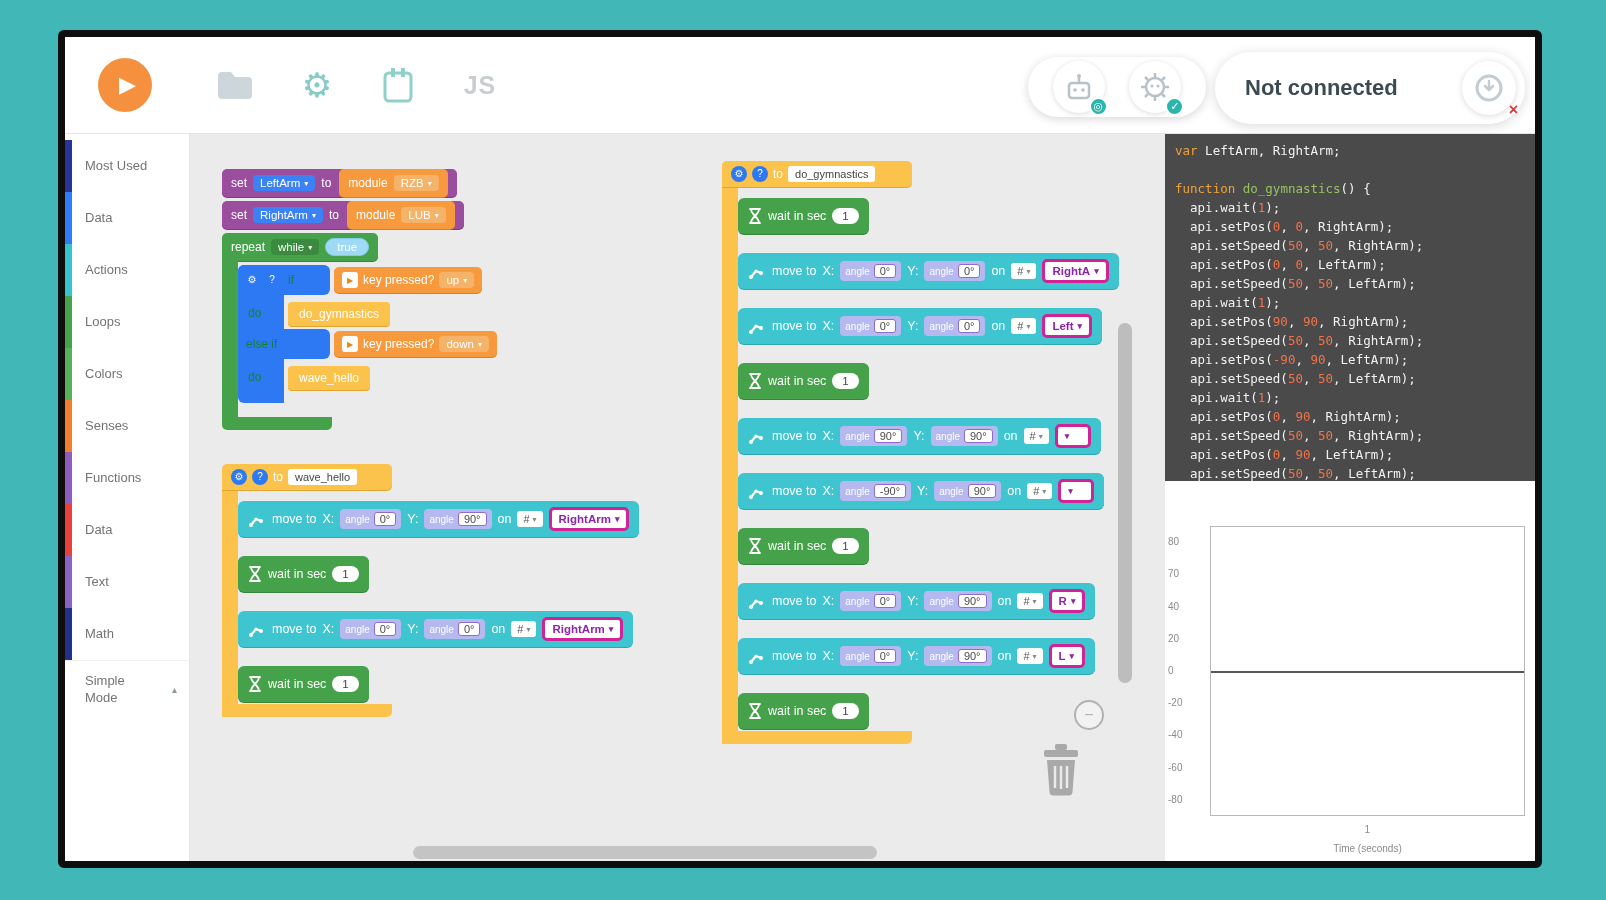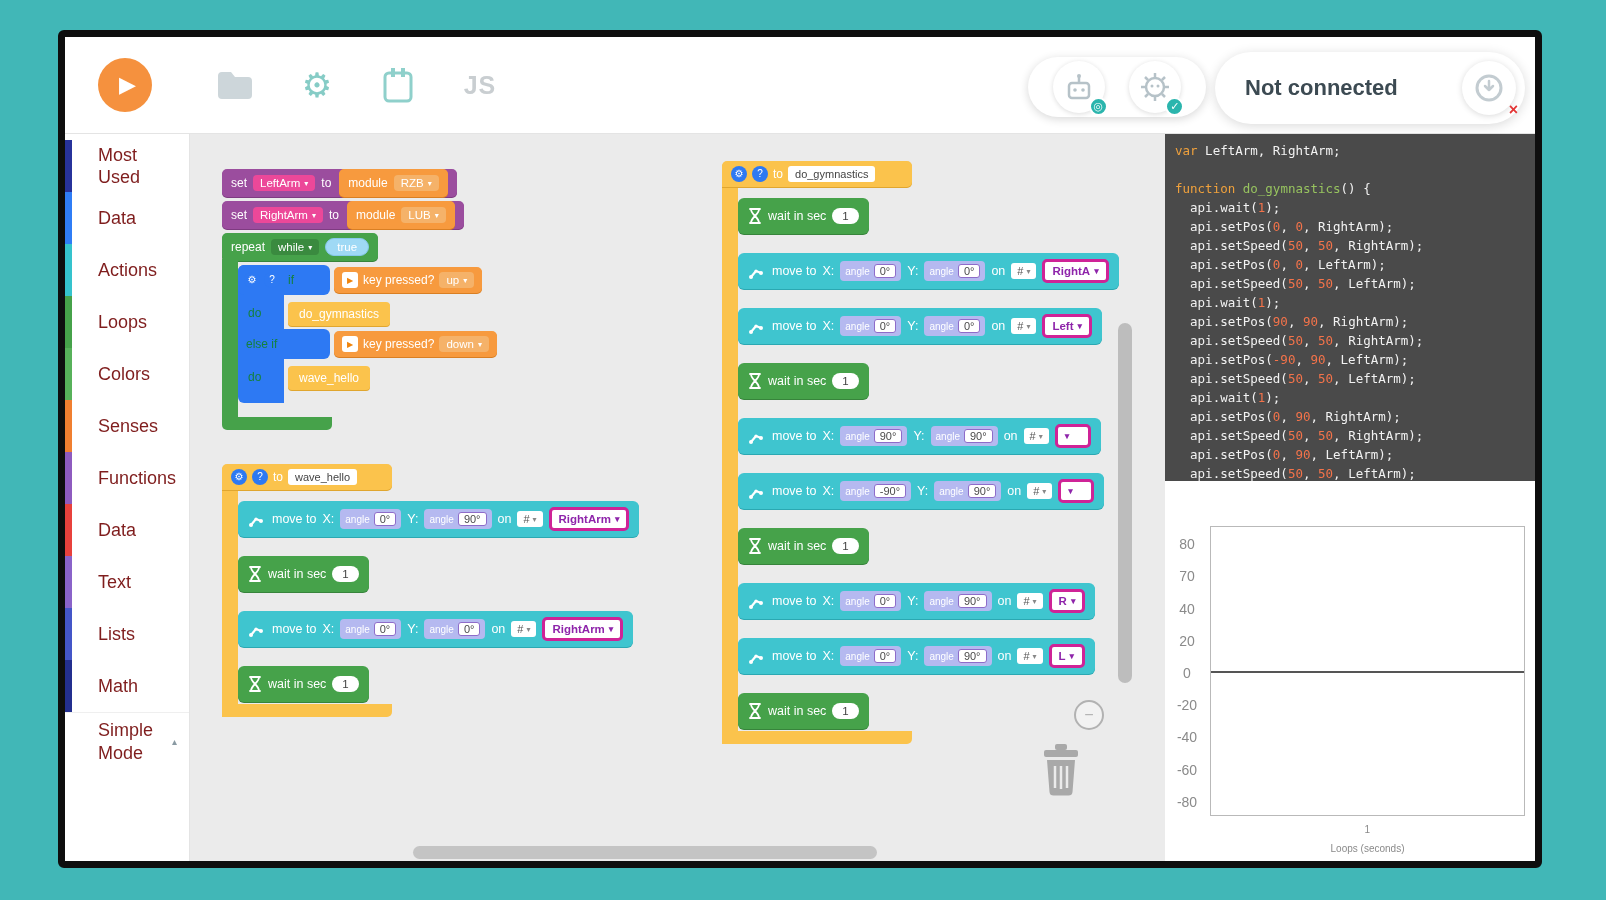--- a/index.html
+++ b/index.html
@@ -17,21 +17,21 @@
 .badge{position:absolute;right:-3px;bottom:-3px;width:19px;height:19px;border-radius:50%;background:#2bb5ad;color:#fff;font-size:11px;line-height:1;display:flex;align-items:center;justify-content:center;border:2px solid #fff}
 .conn-card{position:absolute;left:1150px;top:15px;width:310px;height:72px;background:#fff;border-radius:36px;box-shadow:0 2px 12px rgba(0,0,0,.15);display:flex;align-items:center;justify-content:space-between;padding:0 9px 0 30px;cursor:pointer}
 .conn-label{font-size:22px;font-weight:bold;color:#3c4a52}
 .conn-circle{position:relative;width:54px;height:54px;border-radius:50%;background:#fff;box-shadow:0 1px 6px rgba(0,0,0,.15);display:flex;align-items:center;justify-content:center}
 .conn-x{position:absolute;right:-2px;bottom:-4px;color:#e33434;font-weight:bold;font-size:16px}
 
 .main{position:absolute;left:0;top:96px;right:0;bottom:0;border-top:1px solid #e4e4e4}
 .sidebar{position:absolute;left:0;top:0;width:125px;height:100%;background:#fff;border-right:1px solid #e4e4e4;padding-top:6px;z-index:10}
 .sb-item{position:relative;height:52px;display:flex;align-items:center;cursor:pointer}
 .sb-strip{position:absolute;left:0;top:0;width:7px;height:100%}
-.sb-label{padding-left:33px;font-size:18px;color:#7f1d1d;max-width:88px;line-height:1.25}
+.sb-label{padding-left:20px;font-size:13px;color:#737373;max-width:88px;line-height:1.25}
 .sb-caret{position:absolute;right:12px;color:#8a9aa3;font-size:10px}
 .sb-simple{border-top:1px solid #efefef;height:58px}
 .canvas{position:absolute;left:125px;top:0;width:975px;height:100%;background:#ebebeb;overflow:hidden}
 
 .blk{position:absolute;display:inline-flex;align-items:center;gap:6px;height:36px;padding:0 10px;border-radius:6px;color:#fff;font-size:12.5px;white-space:nowrap;cursor:grab}
 .bt{font-weight:500}
 .move{background:#3fc5cf;box-shadow:0 1px 0 #2ba8b2}
 .wait{background:#46a24a;box-shadow:0 1px 0 #37843b}
 .angle-chip{display:inline-flex;align-items:center;gap:4px;background:#b5b9f0;border-radius:4px;padding:3px 5px}
 .ac-lab{font-size:10px;color:#fff}
@@ -46,21 +46,21 @@
 .fn-group{position:absolute}
 .fn-head{position:absolute;height:26px;background:#fbc34c;border-radius:5px 5px 5px 0;display:flex;align-items:center;gap:5px;padding:0 9px;color:#fff;font-size:12px;box-shadow:0 1px 0 #e0a62f;cursor:grab}
 .fn-spine{position:absolute;width:16px;background:#fbc34c}
 .fn-foot{position:absolute;height:13px;background:#fbc34c;border-radius:0 0 5px 5px}
 .mini-ic{width:16px;height:16px;border-radius:50%;background:#2d79f3;color:#fff;font-size:10px;line-height:1;display:flex;align-items:center;justify-content:center;flex:none;cursor:pointer}
 .fn-name{background:#fff;border-radius:3px;padding:2px 7px;color:#444;font-size:11px}
 
 .pset{position:absolute;display:inline-flex;align-items:center;gap:6px;height:28px;background:#9b4d9e;border-radius:5px;padding:0 9px;color:#fff;font-size:12px;box-shadow:0 1px 0 #7e3b81;cursor:grab}
 .dd{display:inline-flex;align-items:center;gap:4px;border-radius:4px;padding:2px 7px;font-size:11.5px;color:#fff;cursor:pointer}
 .dd .caret{font-size:8px}
-.dd-purple{background:#ec4899}
+.dd-purple{background:#3b82f6}
 .mod{display:inline-flex;align-items:center;gap:6px;height:28px;background:#f79a3e;border-radius:5px;padding:0 9px;margin-left:2px;font-size:12px;box-shadow:0 1px 0 #d97f23}
 .dd-orange{background:#f5b269}
 .grepeat{position:absolute;display:inline-flex;align-items:center;gap:6px;height:28px;background:#46a24a;border-radius:5px;padding:0 9px;color:#fff;font-size:12px;box-shadow:0 1px 0 #37843b;cursor:grab}
 .dd-green{background:#3a8a3f}
 .pill-true{background:#9fd9f5;border:1px solid #86c8ea;border-radius:11px;padding:2px 11px;color:#fff;font-size:11.5px}
 .gspine{position:absolute;width:16px;background:#46a24a}
 .gfoot{position:absolute;height:13px;background:#46a24a;border-radius:0 0 5px 5px;width:110px}
 .ifblk{position:absolute;width:330px;height:150px}
 .if-bgspine{position:absolute;left:0;top:0;width:46px;height:138px;background:#2d79f3;border-radius:6px 0 0 6px}
 .if-bg1{position:absolute;left:0;top:0;width:92px;height:30px;background:#2d79f3;border-radius:6px}
@@ -78,21 +78,21 @@
 .code-panel{position:absolute;left:1100px;top:0;width:370px;height:347px;background:#4a4a4a;padding:7px 10px;overflow:hidden;z-index:7}
 .code-line{font-family:"DejaVu Sans Mono",monospace;font-size:12.5px;line-height:19px;white-space:pre}
 .kw{color:#f0a13c;font-weight:normal}
 .fnm{color:#97c35f}
 .num{color:#f4734a}
 .pl{color:#f2f2f2}
 
 .chart-panel{position:absolute;left:1100px;top:347px;width:370px;bottom:0;background:#fff;z-index:7}
 .plot{position:absolute;left:45px;top:45px;width:315px;height:290px;border:1px solid #b9b9b9;background:#fff}
 .zero-line{position:absolute;left:0;right:0;height:2px;background:#555}
-.ytick{position:absolute;width:38px;text-align:center;font-size:14px;color:#8a8a8a}
+.ytick{position:absolute;width:38px;text-align:left;font-size:10px;color:#8a8a8a}
 .xtick{position:absolute;font-size:10px;color:#8a8a8a}
 .xlabel{position:absolute;left:45px;width:315px;text-align:center;top:362px;font-size:10px;color:#8a8a8a}
 </style>
 </head>
 <body>
 
 <div class="window">
 
   <div class="header">
     <div class="logo">
@@ -191,24 +191,20 @@
           <span class="sb-strip" style="background:#8e5bbf"></span>
           <span class="sb-label">Functions</span>
         </div>
         <div class="sb-item">
           <span class="sb-strip" style="background:#e8413c"></span>
           <span class="sb-label">Data</span>
         </div>
         <div class="sb-item">
           <span class="sb-strip" style="background:#8a63c9"></span>
           <span class="sb-label">Text</span>
-        </div>
-        <div class="sb-item">
-          <span class="sb-strip" style="background:#4456c8"></span>
-          <span class="sb-label">Lists</span>
         </div>
         <div class="sb-item">
           <span class="sb-strip" style="background:#232f8f"></span>
           <span class="sb-label">Math</span>
         </div>
         <div class="sb-item sb-simple">
           <span class="sb-strip" style="background:#ffffff"></span>
           <span class="sb-label">Simple Mode</span>
           <span class="sb-caret">▴</span>
         </div>
@@ -566,21 +562,21 @@
         <div class="code-line"><span class="pl">  api.setPos(</span><span class="num">0</span><span class="pl">, </span><span class="num">90</span><span class="pl">, RightArm);</span></div>
         <div class="code-line"><span class="pl">  api.setSpeed(</span><span class="num">50</span><span class="pl">, </span><span class="num">50</span><span class="pl">, RightArm);</span></div>
         <div class="code-line"><span class="pl">  api.setPos(</span><span class="num">0</span><span class="pl">, </span><span class="num">90</span><span class="pl">, LeftArm);</span></div>
         <div class="code-line"><span class="pl">  api.setSpeed(</span><span class="num">50</span><span class="pl">, </span><span class="num">50</span><span class="pl">, LeftArm);</span></div>
       </div>
 
     <div class="chart-panel">
       <div class="plot">
         <div class="zero-line" style="top: 144px;"></div>
       </div>
-      <div class="xlabel">Loops (seconds)</div>
+      <div class="xlabel">Time (seconds)</div>
     <div class="ytick" style="left: 3px; top: 55.1111px;">80</div>
         <div class="ytick" style="left: 3px; top: 87.3333px;">70</div>
         <div class="ytick" style="left: 3px; top: 119.556px;">40</div>
         <div class="ytick" style="left: 3px; top: 151.778px;">20</div>
         <div class="ytick" style="left: 3px; top: 184px;">0</div>
         <div class="ytick" style="left: 3px; top: 216.222px;">-20</div>
         <div class="ytick" style="left: 3px; top: 248.444px;">-40</div>
         <div class="ytick" style="left: 3px; top: 280.667px;">-60</div>
         <div class="ytick" style="left: 3px; top: 312.889px;">-80</div>
         <div class="xtick" style="left: 199.5px; top: 343px;">1</div>

